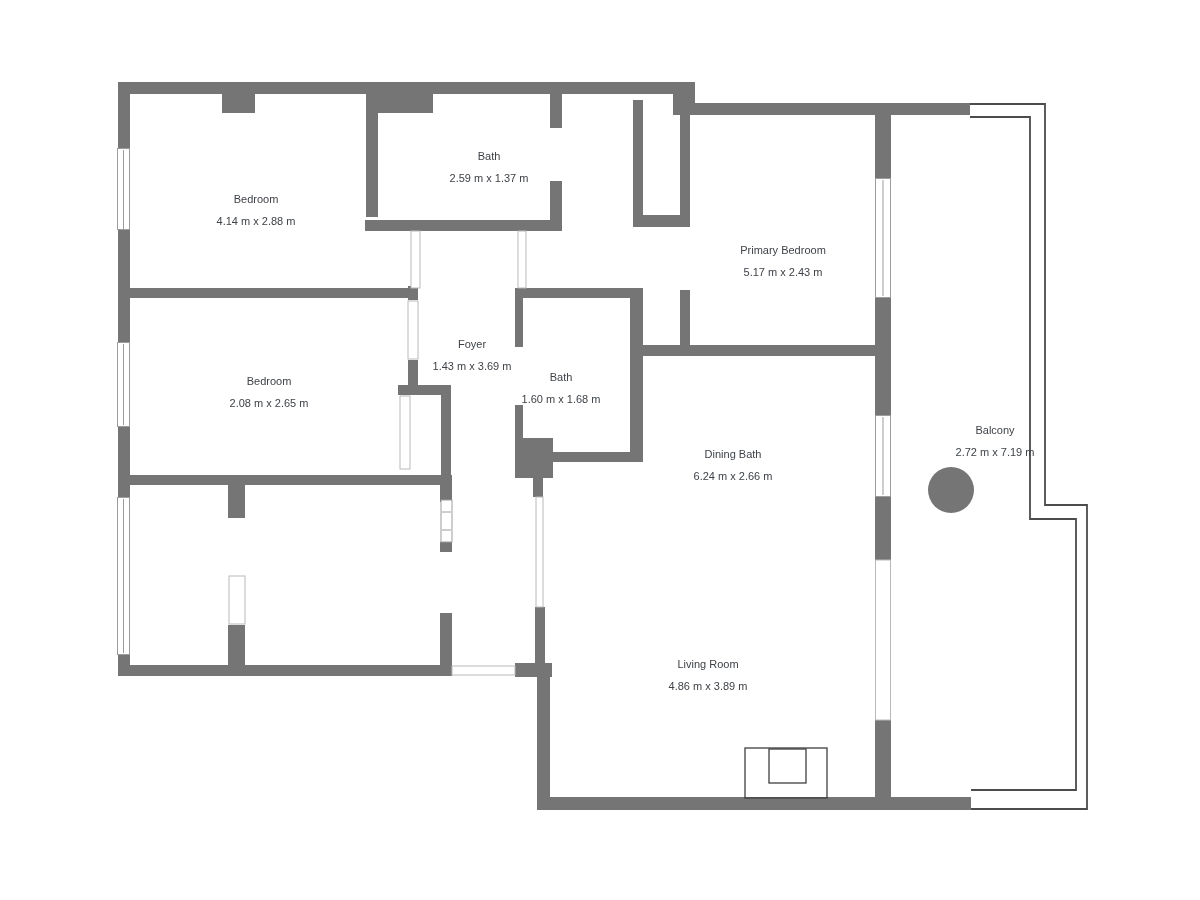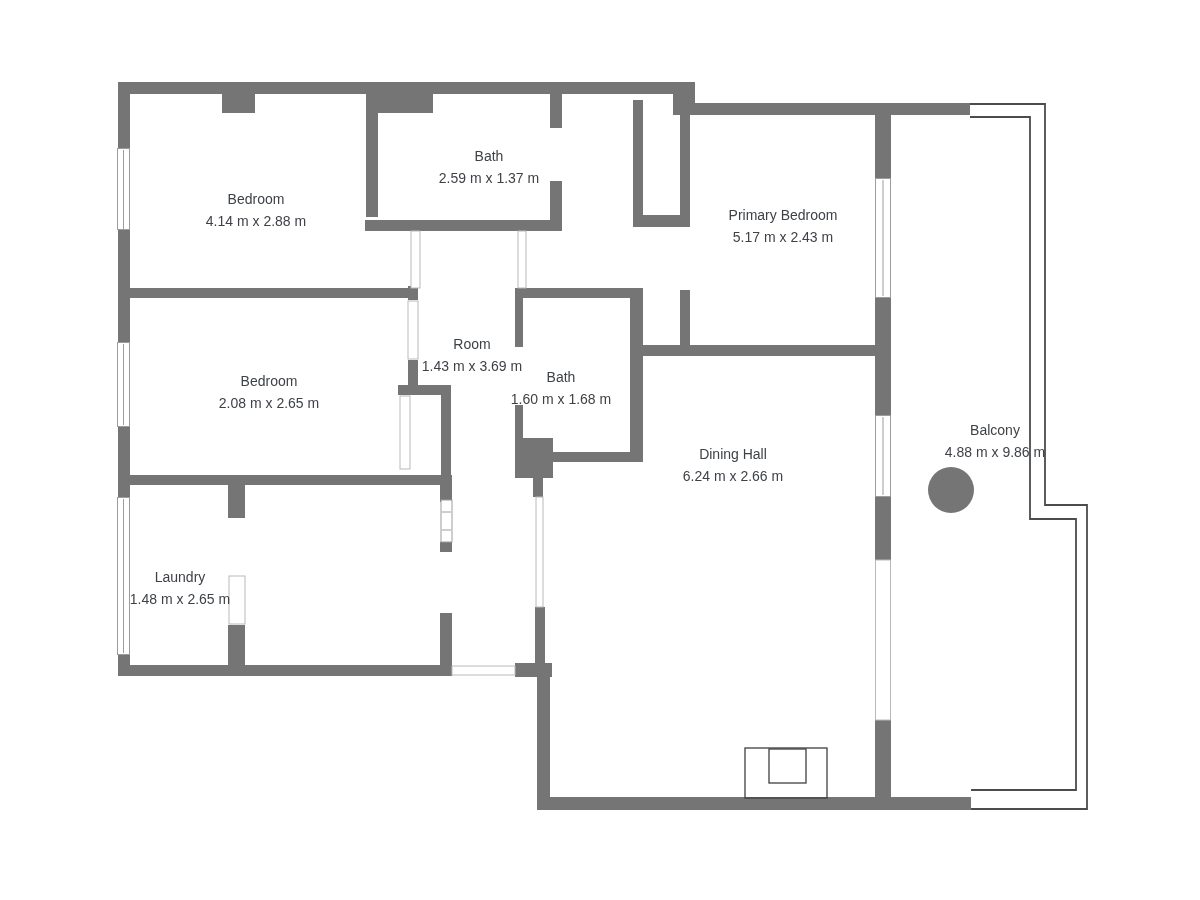--- a/index.html
+++ b/index.html
@@ -18,21 +18,21 @@
   .plan svg{position:absolute;left:0;top:0;}
   .w{fill:var(--wall);}
   .win{fill:#ffffff;stroke:var(--win-line);stroke-width:1;}
   .winline{stroke:var(--win-line);stroke-width:1;}
   .dr{fill:#ffffff;stroke:var(--door-line);stroke-width:1;}
   .bal{fill:none;stroke:var(--balcony-line);stroke-width:1.8;}
   .fp{fill:none;stroke:#3f3f3f;stroke-width:1.3;}
   .room-label{
     position:absolute;transform:translateX(-50%);
     text-align:center;color:var(--text);
-    font-size:14px;line-height:22px;white-space:nowrap;
+    font-size:11px;line-height:22px;white-space:nowrap;
   }
 </style>
 </head>
 <body>
 
 <div class="plan">
 
   <svg width="1200" height="900" viewBox="0 0 1200 900">
     <defs>
       <pattern id="hatch" patternUnits="userSpaceOnUse" width="11" height="11">
@@ -162,42 +162,42 @@
   </svg>
 
   <div class="room-label" style="left:256px;top:188px">
     <div>Bedroom</div>
     <div>4.14 m x 2.88 m</div>
   </div>
   <div class="room-label" style="left:489px;top:145px">
     <div>Bath</div>
     <div>2.59 m x 1.37 m</div>
   </div>
-  <div class="room-label" style="left:783px;top:204px">
+  <div class="room-label" style="left:783px;top:239px">
     <div>Primary Bedroom</div>
     <div>5.17 m x 2.43 m</div>
   </div>
   <div class="room-label" style="left:269px;top:370px">
     <div>Bedroom</div>
     <div>2.08 m x 2.65 m</div>
   </div>
   <div class="room-label" style="left:472px;top:333px">
-    <div>Room</div>
+    <div>Foyer</div>
     <div>1.43 m x 3.69 m</div>
   </div>
   <div class="room-label" style="left:561px;top:366px">
     <div>Bath</div>
     <div>1.60 m x 1.68 m</div>
   </div>
   <div class="room-label" style="left:733px;top:443px">
-    <div>Dining Hall</div>
+    <div>Dining Bath</div>
     <div>6.24 m x 2.66 m</div>
   </div>
   <div class="room-label" style="left:995px;top:419px">
     <div>Balcony</div>
-    <div>4.88 m x 9.86 m</div>
-  </div>
-  <div class="room-label" style="left:180px;top:566px">
-    <div>Laundry</div>
-    <div>1.48 m x 2.65 m</div>
+    <div>2.72 m x 7.19 m</div>
+  </div>
+  <div class="room-label" style="left:708px;top:653px">
+    <div>Living Room</div>
+    <div>4.86 m x 3.89 m</div>
   </div>
 
 </div>
 
 </body></html>

